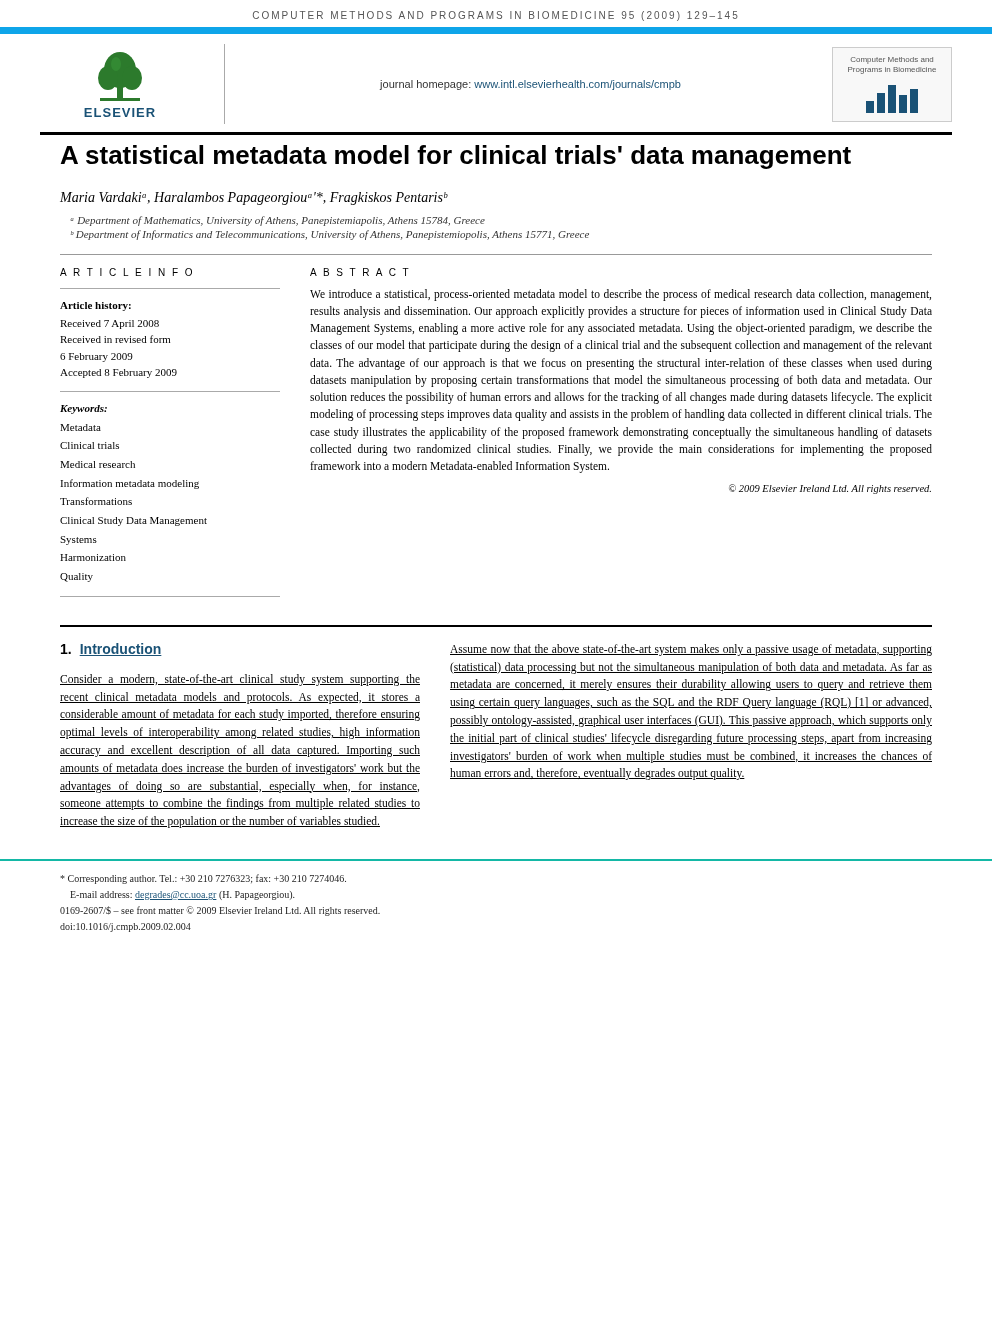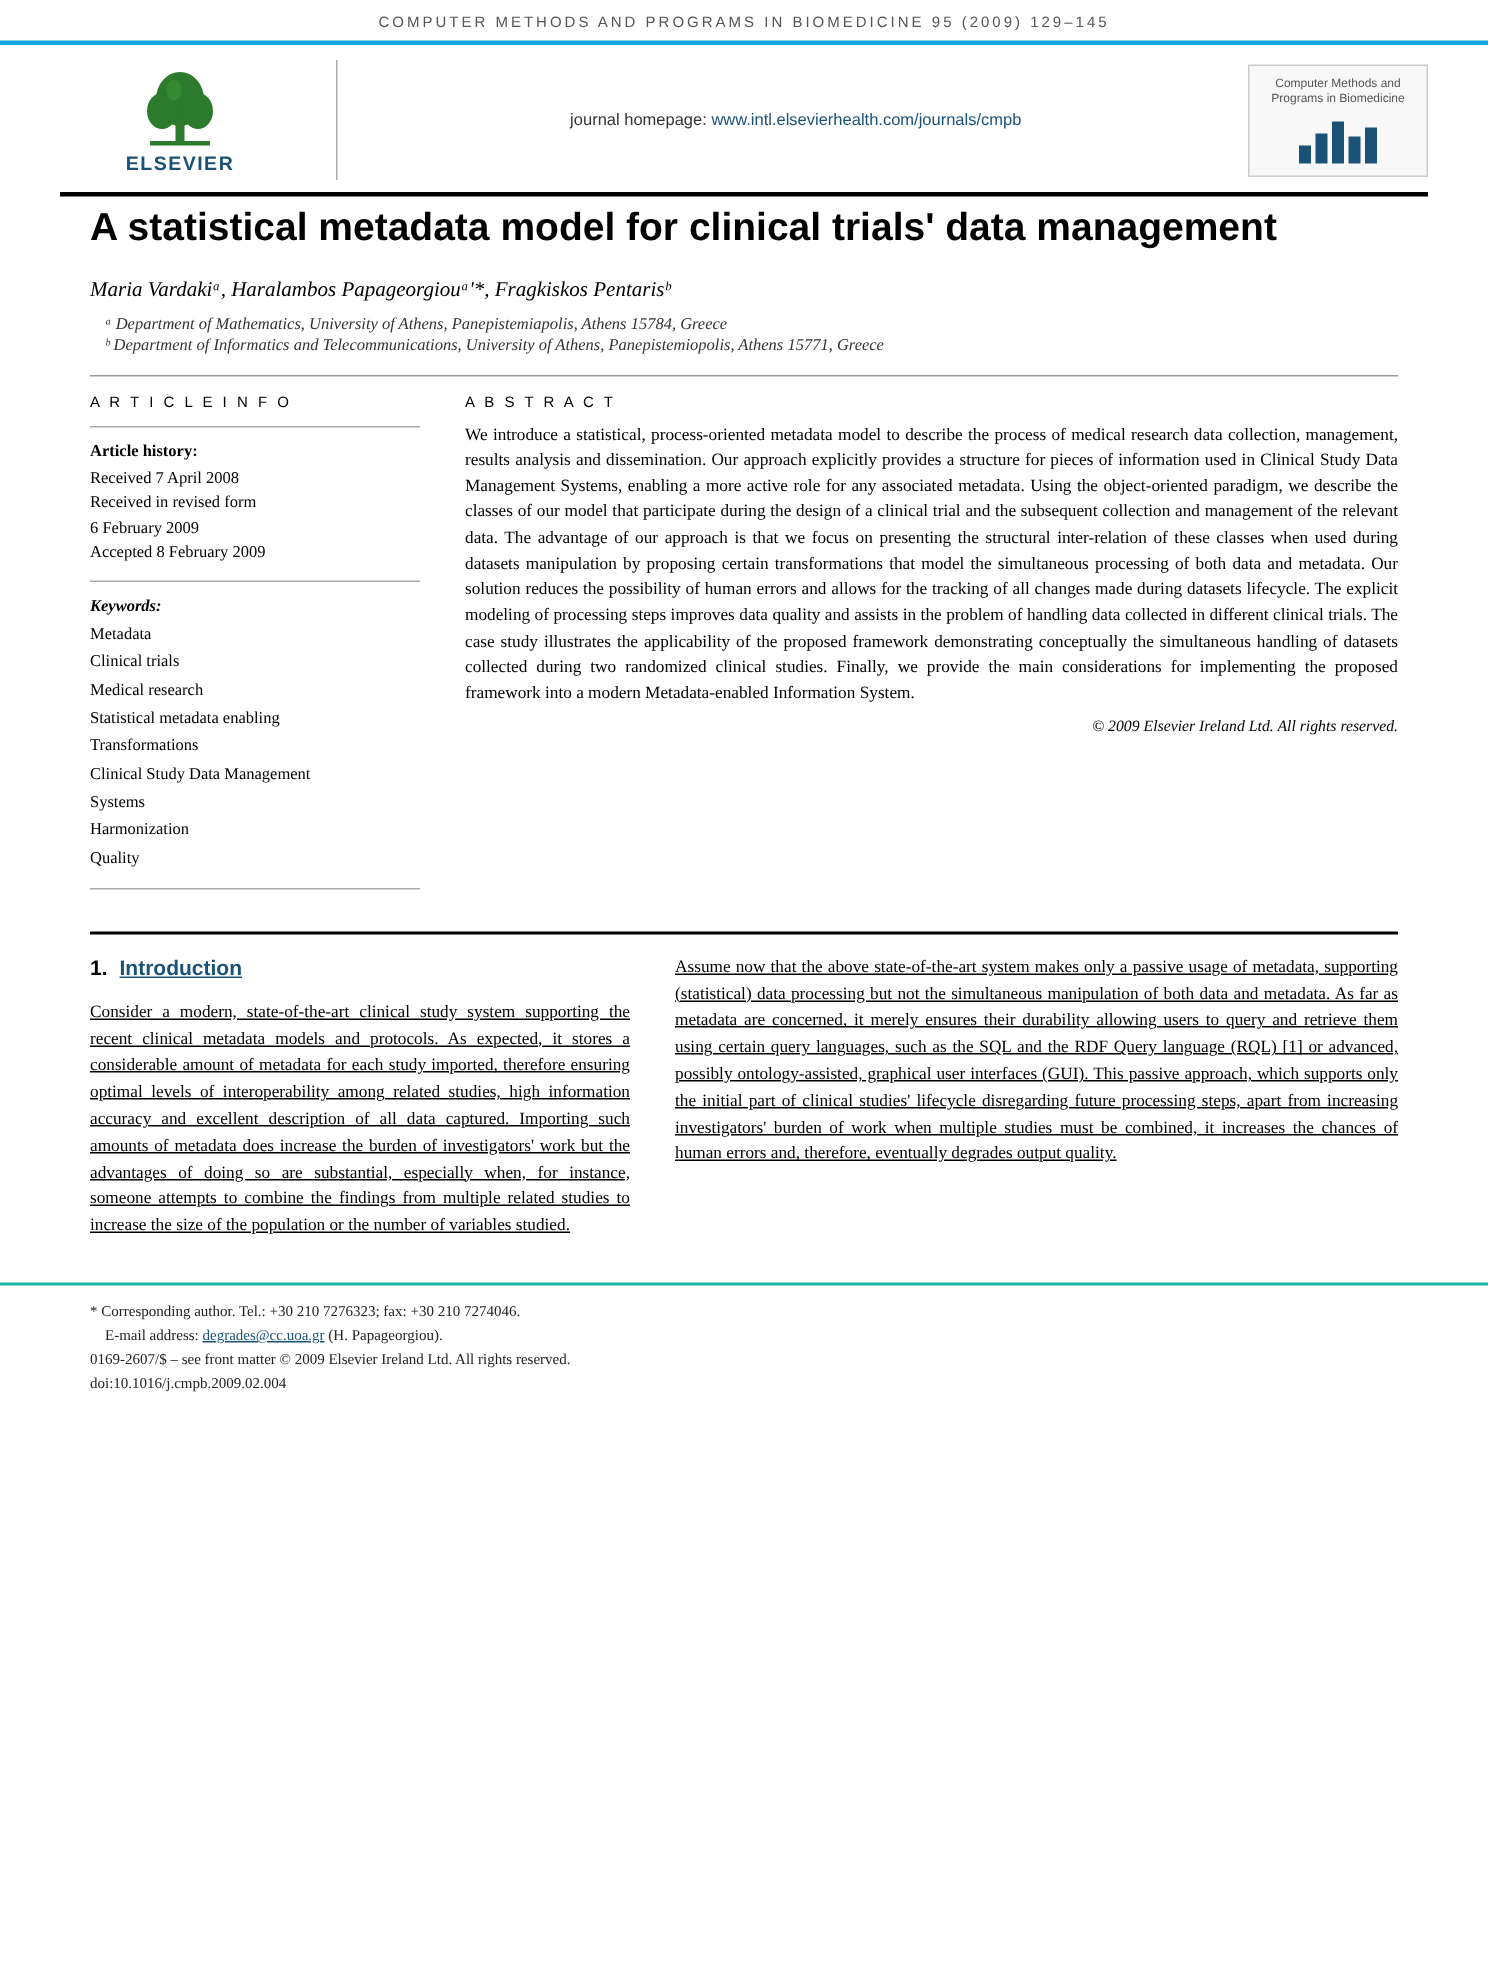--- a/index.html
+++ b/index.html
@@ -18,21 +18,21 @@
       padding: 0 0 40px 0;
     }
     
     .top-bar {
       text-align: center;
       font-size: 10px;
       font-family: Arial, sans-serif;
       letter-spacing: 2px;
       color: #555;
       padding: 10px 0 6px 0;
-      border-bottom: 3px solid #0ea5e9;
+      border-bottom: 7px solid #0ea5e9;
       margin-bottom: 0;
     }
     
     .header {
       display: flex;
       align-items: center;
       padding: 10px 40px 0 40px;
       gap: 0;
     }
     .elsevier-logo-area {
@@ -340,21 +340,21 @@
         <div class="article-history-item">Received in revised form<br>6 February 2009</div>
         <div class="article-history-item">Accepted 8 February 2009</div>
 
         <div class="left-divider"></div>
 
         <div class="keywords-label">Keywords:</div>
         <div>
           <div class="keyword-item">Metadata</div>
           <div class="keyword-item">Clinical trials</div>
           <div class="keyword-item">Medical research</div>
-          <div class="keyword-item">Statistical metadata enabling</div>
+          <div class="keyword-item">Information metadata modeling</div>
           <div class="keyword-item">Transformations</div>
           <div class="keyword-item">Clinical Study Data Management<br>Systems</div>
           <div class="keyword-item">Harmonization</div>
           <div class="keyword-item">Quality</div>
         </div>
 
         <div class="left-divider"></div>
       </div>
 
       <div class="right-col">

